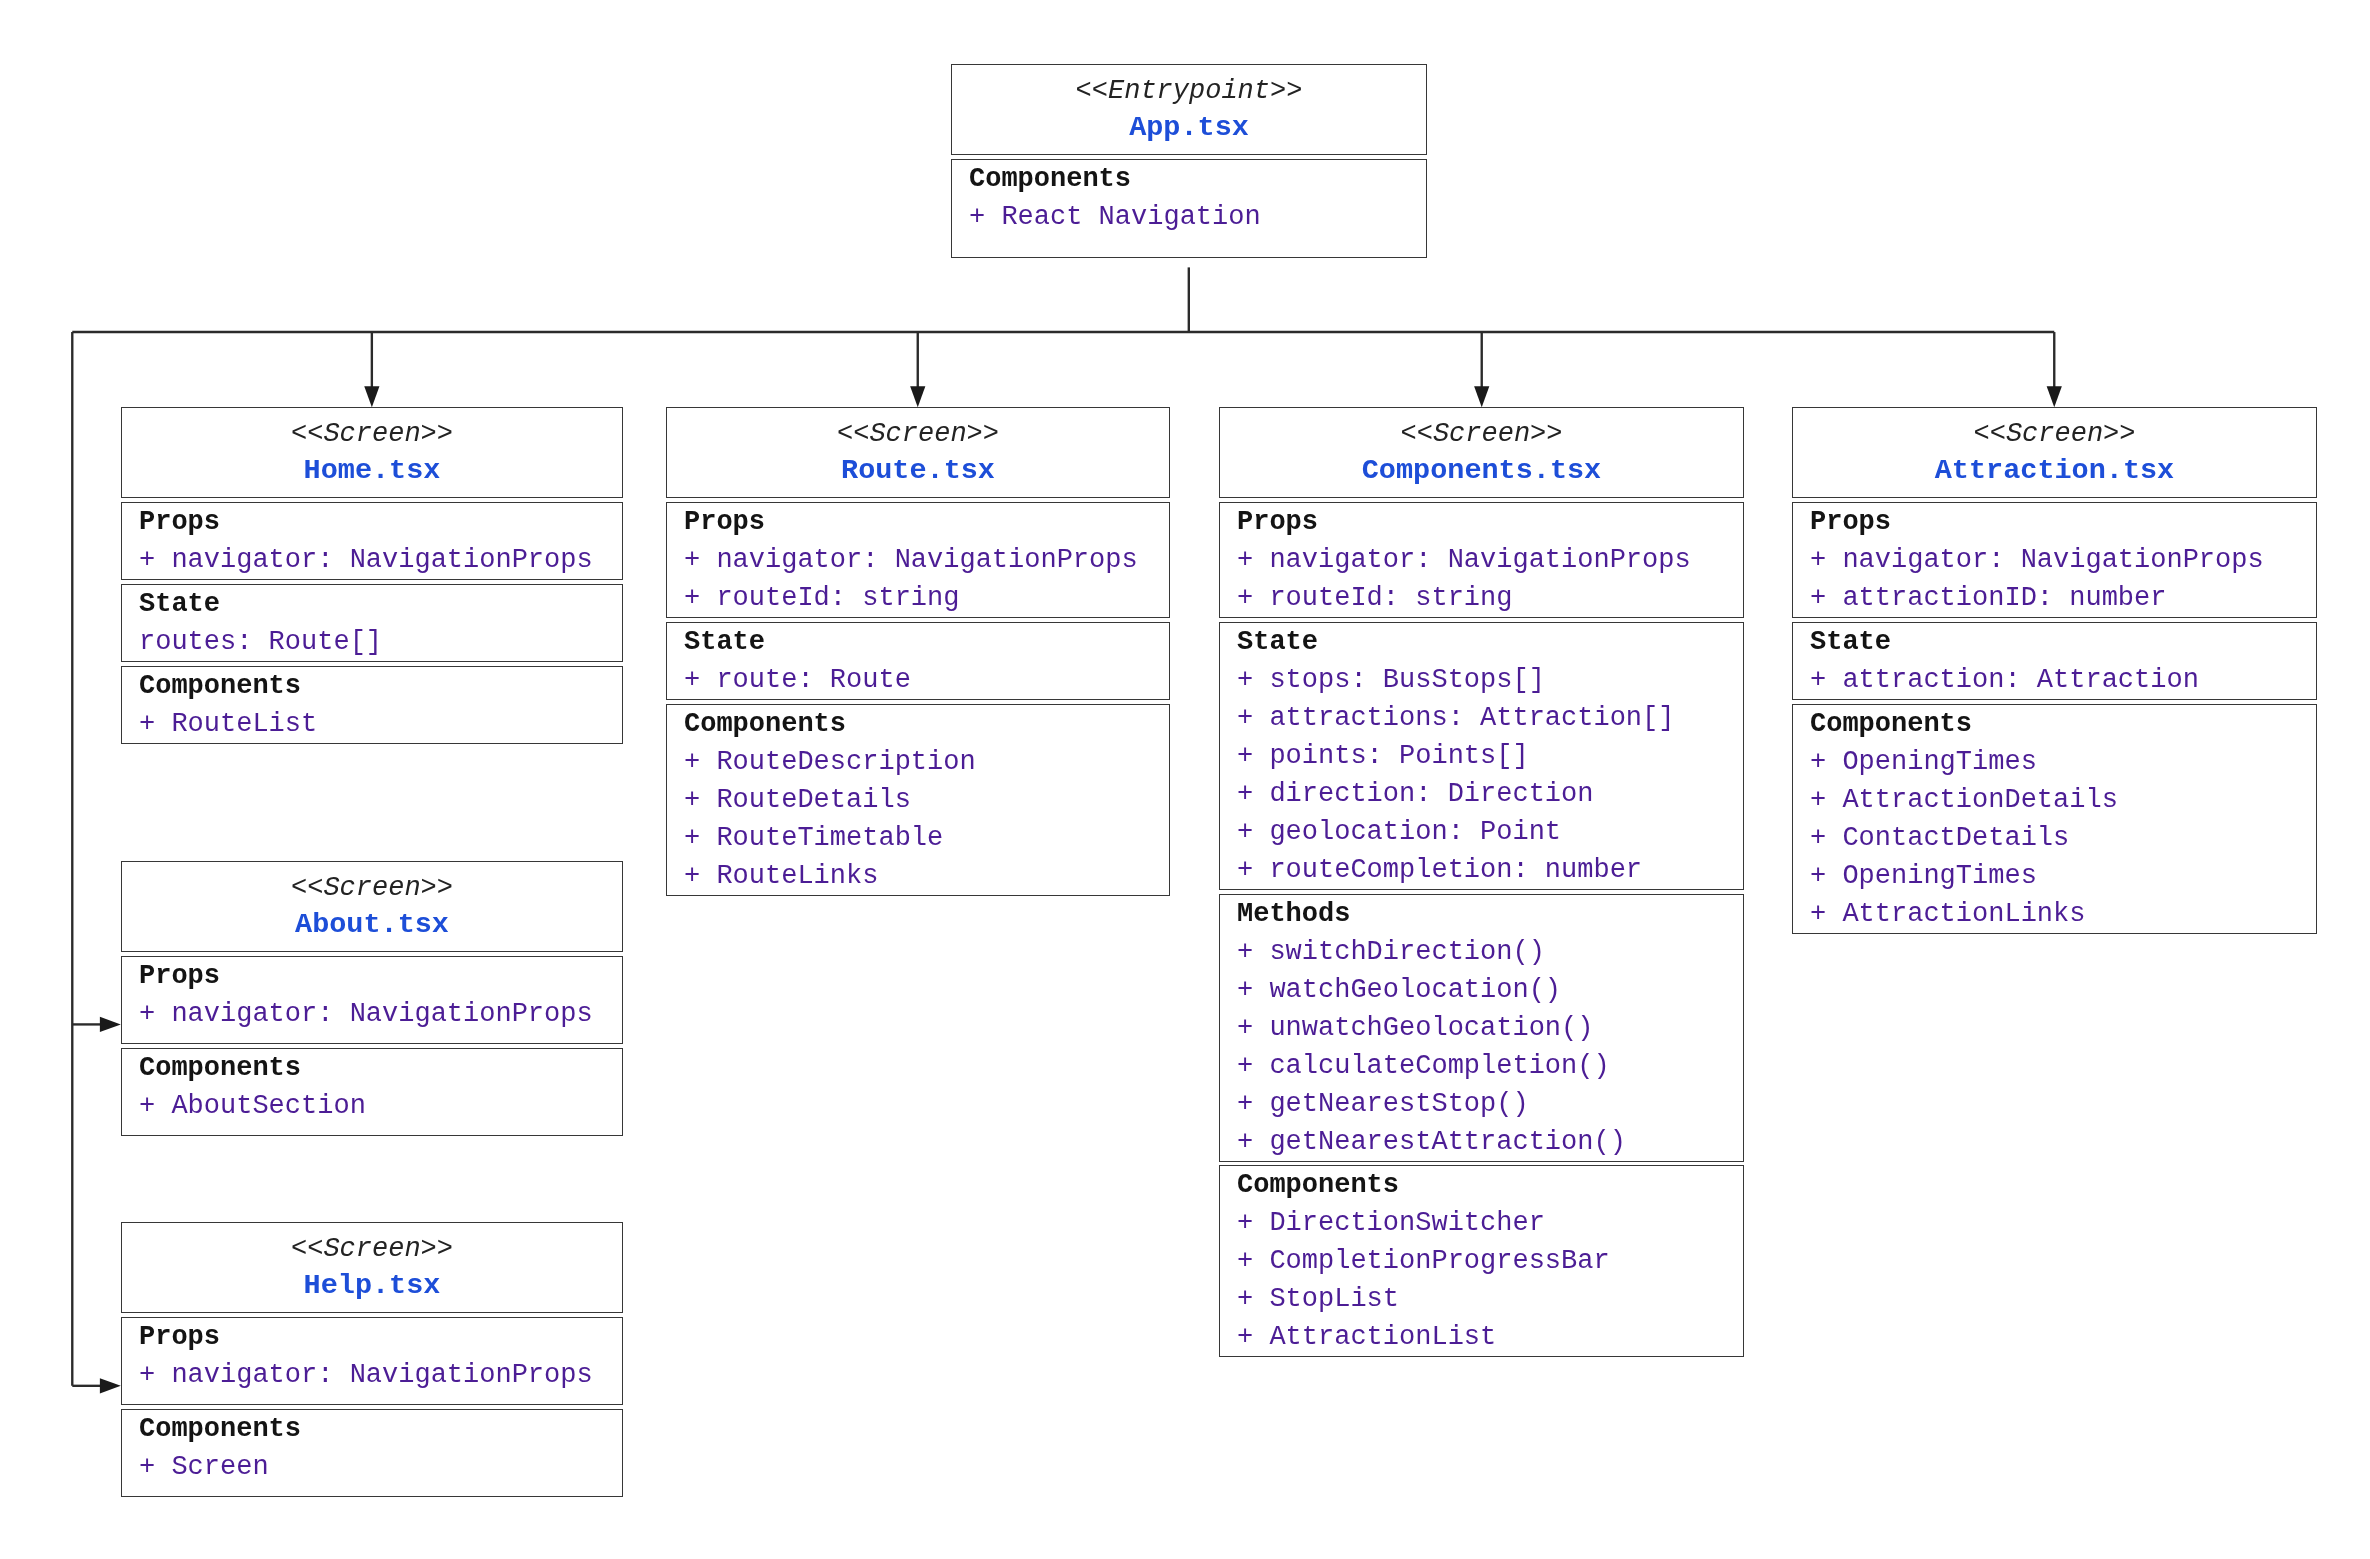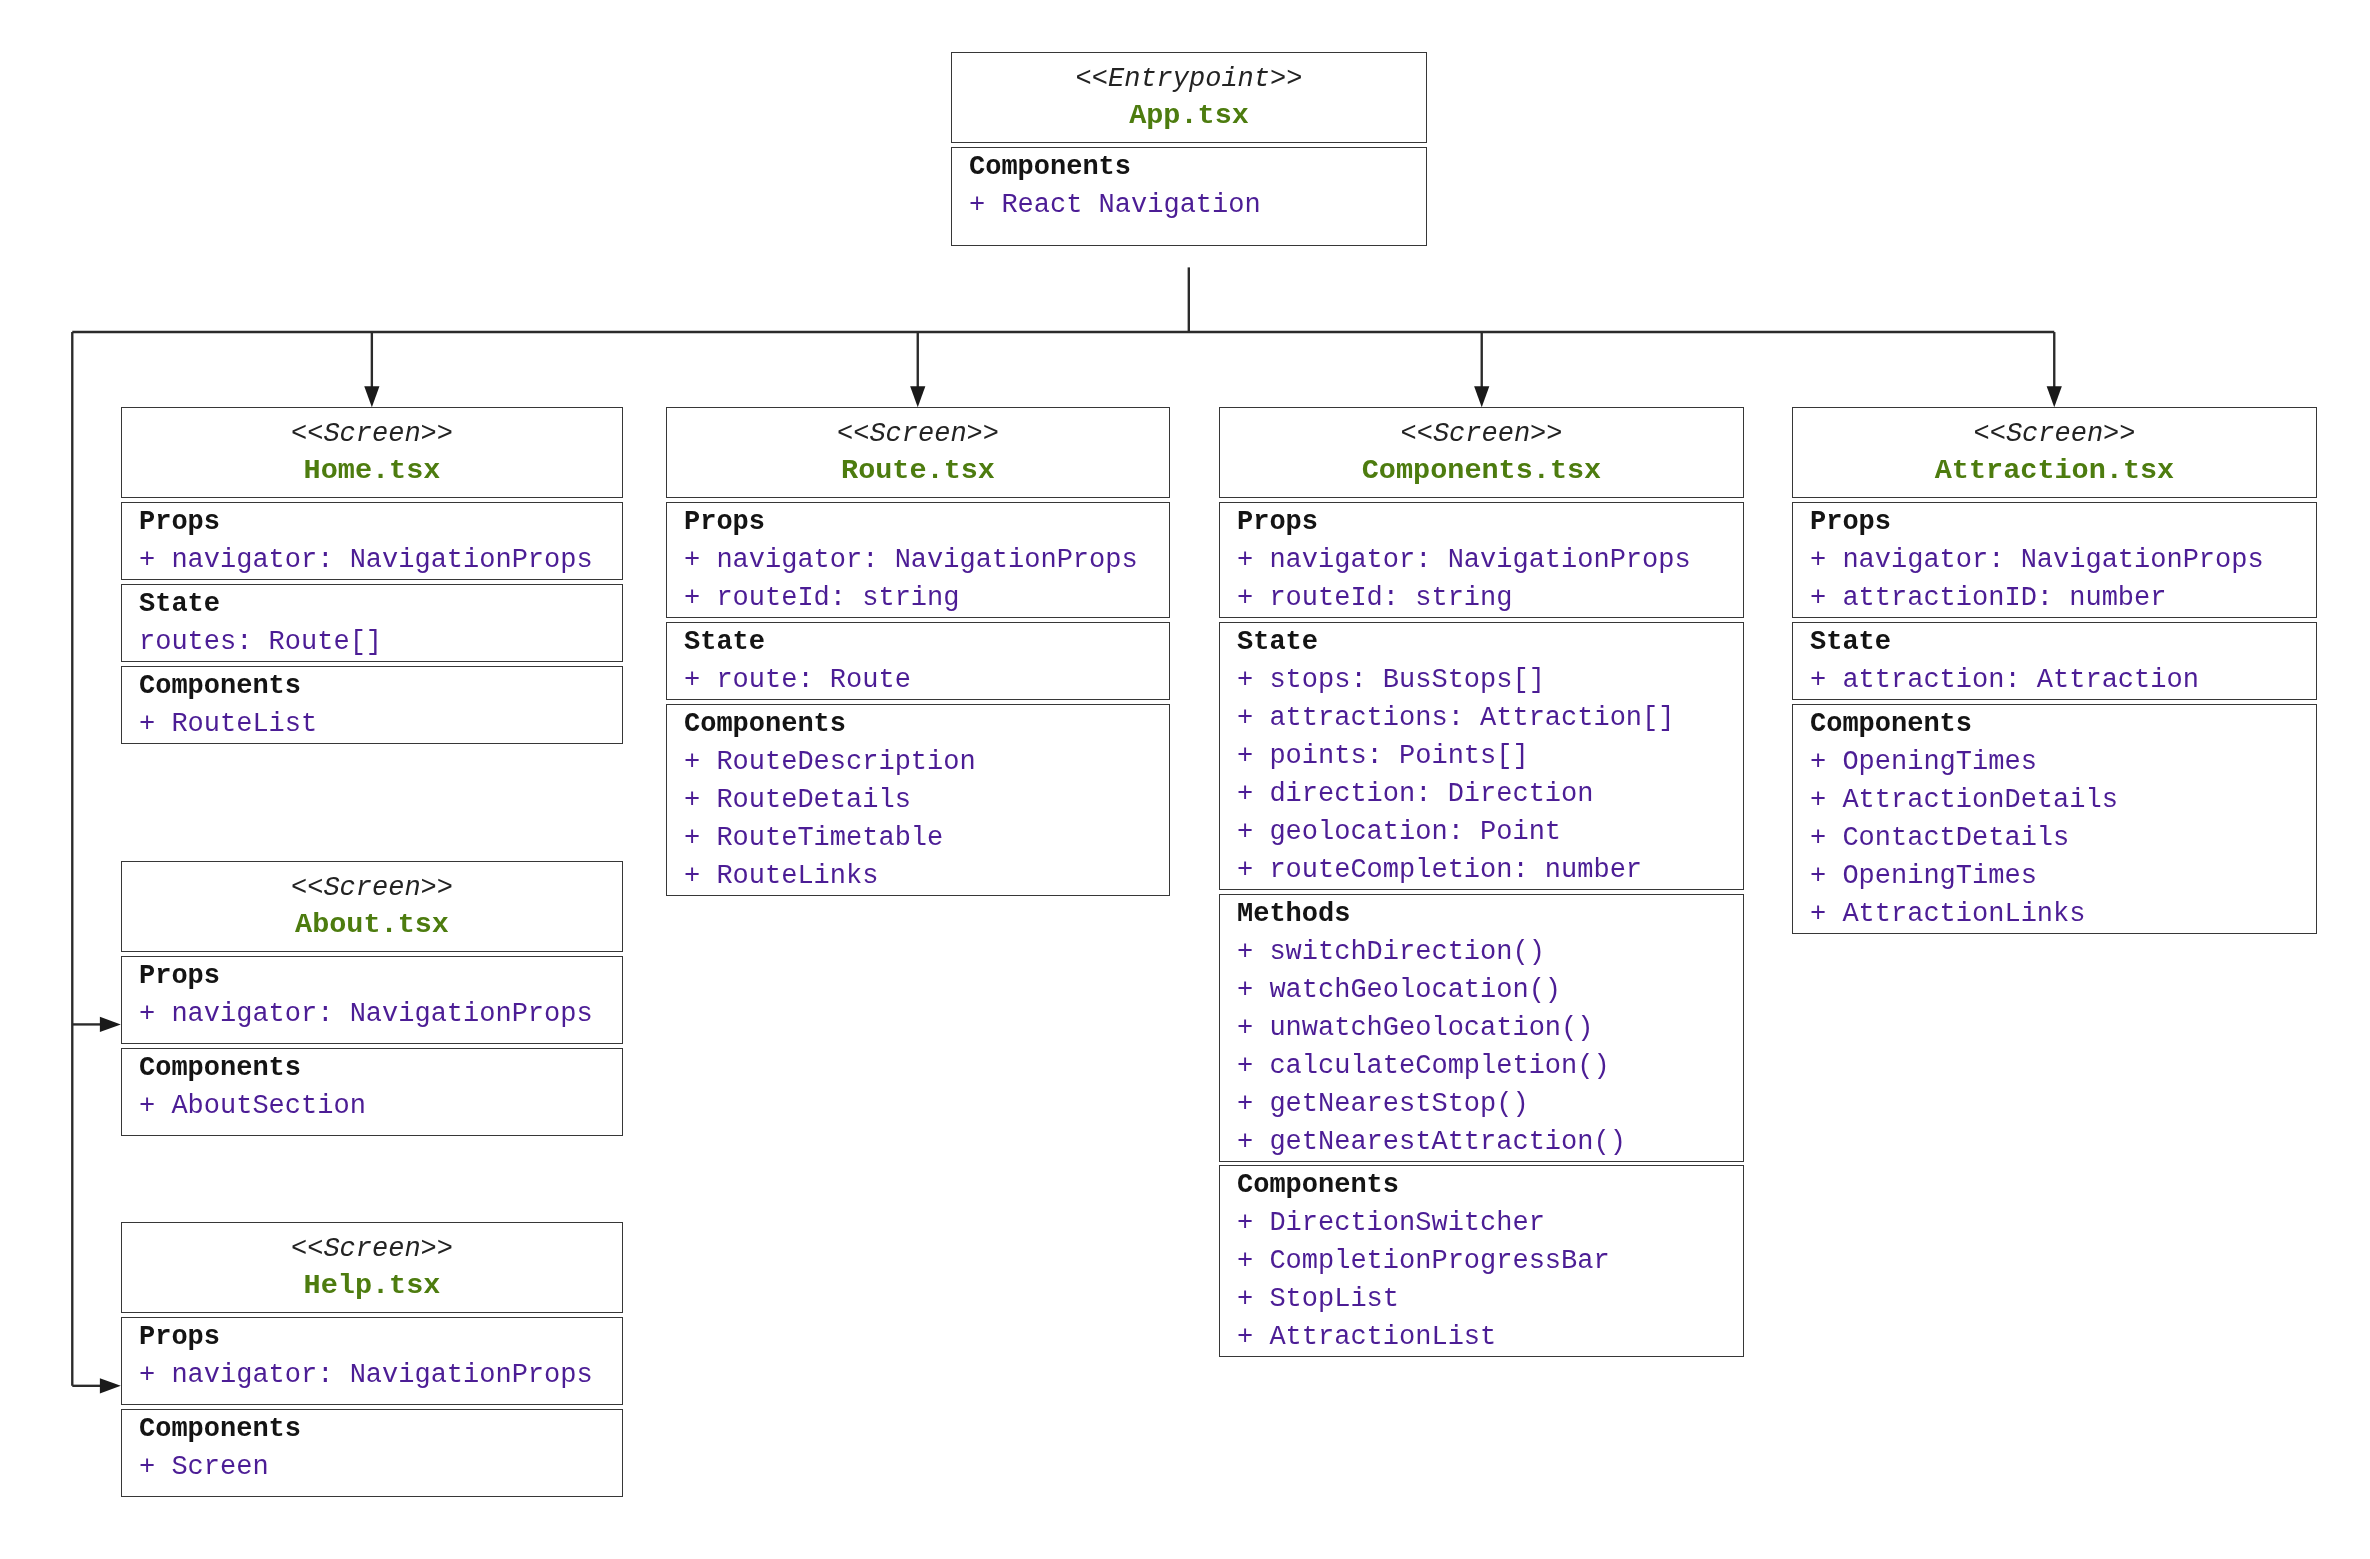--- a/index.html
+++ b/index.html
@@ -49,39 +49,39 @@
     font-style: italic;
     font-size: 27px;
     line-height: 36px;
     color: #232323;
     white-space: pre;
   }
   .class-name {
     font-weight: bold;
     font-size: 28.5px;
     line-height: 38px;
-    color: #4d7c0f;
+    color: #1d4ed8;
     white-space: pre;
   }
   .sec-header {
     font-weight: bold;
     font-size: 27px;
     line-height: 38px;
     color: #141414;
     white-space: pre;
   }
   .member {
     font-size: 27px;
     line-height: 38px;
     color: #4c1d95;
     white-space: pre;
   }
 
   
-  #box-app        { left: 951px; top: 52px;   width: 476px; }
+  #box-app        { left: 951px; top: 64px;   width: 476px; }
   #box-home       { left: 121px;  top: 407px;  width: 502px; }
   #box-route      { left: 666px;  top: 407px;  width: 504px; }
   #box-guidebook  { left: 1219px; top: 407px;  width: 525px; }
   #box-attraction { left: 1792px; top: 407px;  width: 525px; }
   #box-about      { left: 121px;  top: 861px;  width: 502px; }
   #box-help       { left: 121px;  top: 1222px; width: 502px; }
 
   #box-app .compartment.body { min-height: 97px; }
   #box-about .compartment.body,
   #box-help  .compartment.body { min-height: 86px; }

